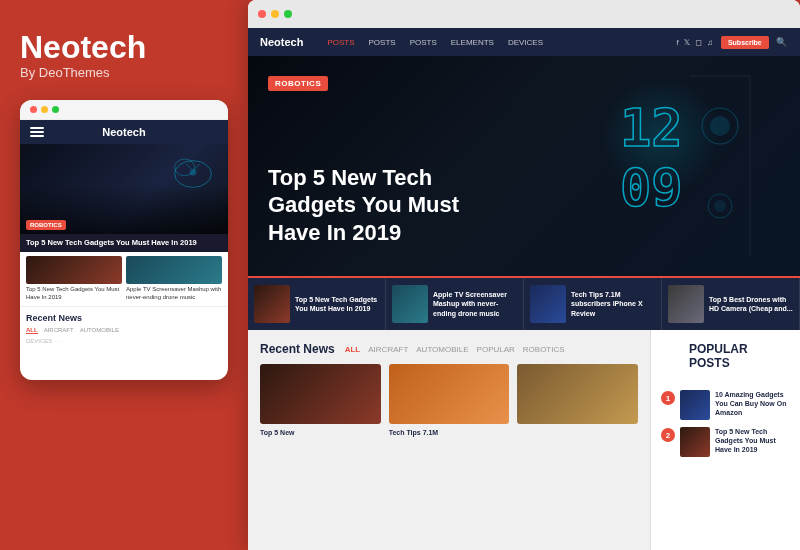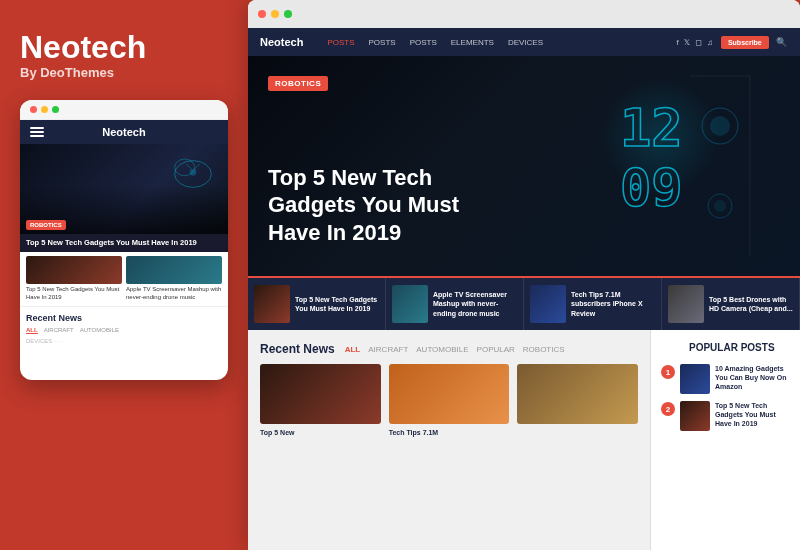--- a/index.html
+++ b/index.html
@@ -29,21 +29,20 @@
     .brand-subtitle {
       font-size: 20px;
       font-weight: 400;
       color: #fff;
       margin-bottom: 6px;
     }
     .brand-by {
       font-size: 13px;
       color: rgba(255,255,255,0.8);
       margin-bottom: 20px;
-      font-weight: bold;
     }
 
     
     .mobile-mockup {
       width: 208px;
       height: 280px;
       background: #fff;
       border-radius: 12px;
       overflow: hidden;
       position: relative;
@@ -369,24 +368,24 @@
     }
     .news-label {
       font-size: 7px;
       font-weight: 700;
       color: #1a2340;
       line-height: 1.3;
     }
 
     
     .popular-title {
-      font-size: 10px;
+      font-size: 12px;
       font-weight: 700;
       color: #1a2340;
-      margin-bottom: 11px;
+      margin-bottom: 20px;
       padding-left: 28px;
     }
     .popular-item {
       display: flex;
       gap: 5px;
       align-items: flex-start;
       margin-bottom: 7px;
     }
     .pop-num {
       width: 14px;

